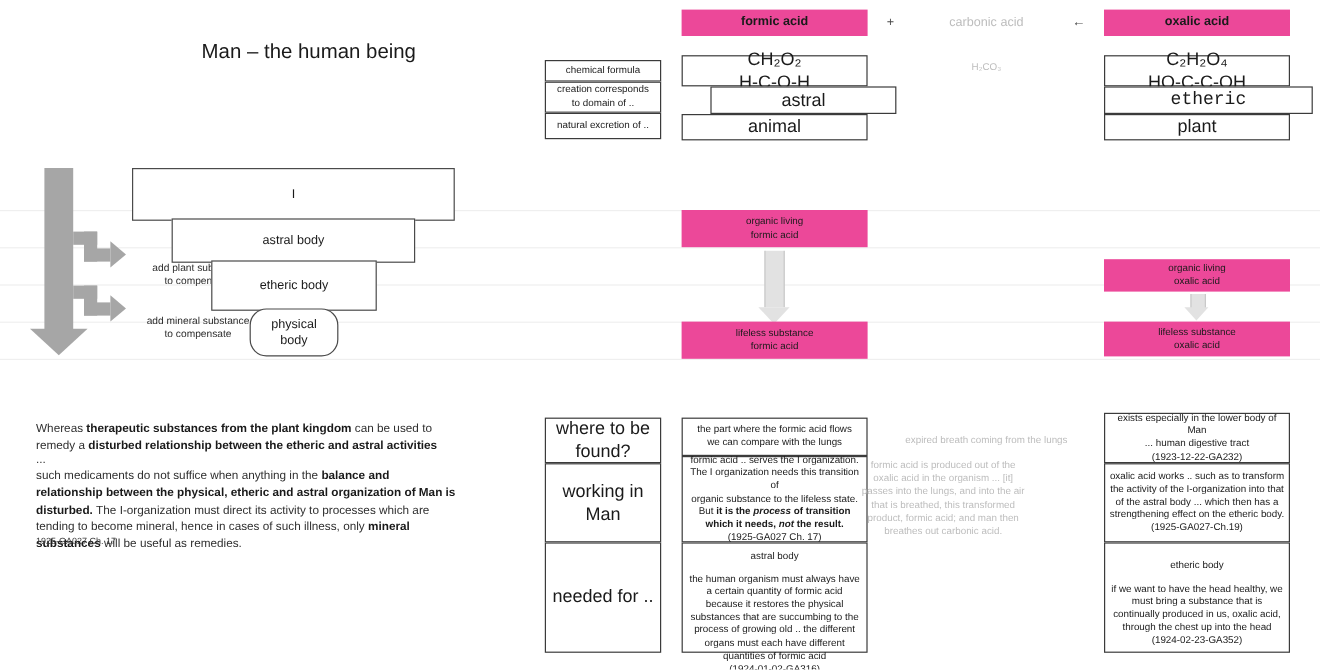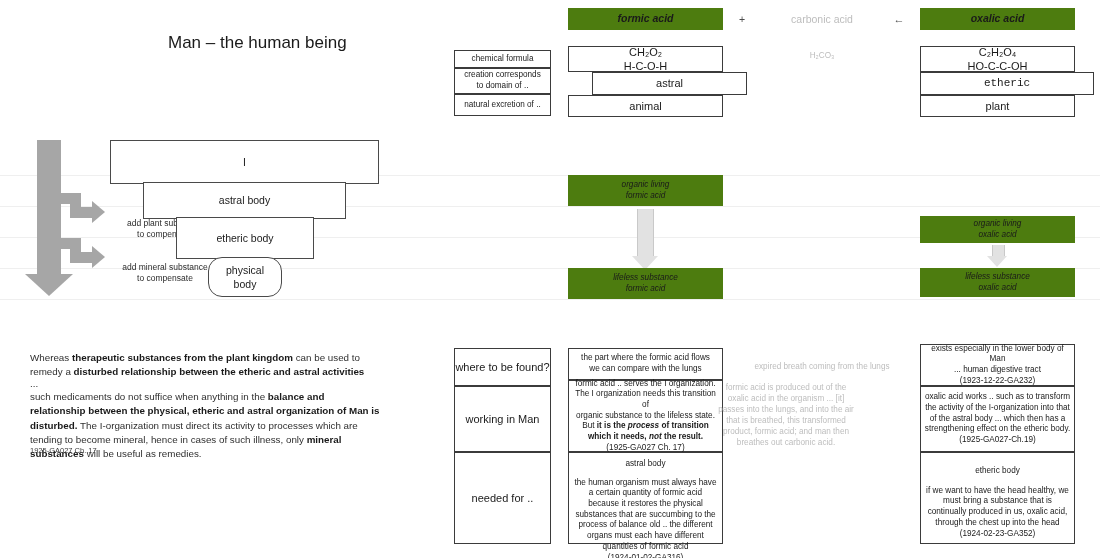--- a/index.html
+++ b/index.html
@@ -9,23 +9,23 @@
     color:#1a1a1a;
     -webkit-font-smoothing:antialiased;
   }
   .abs{position:absolute;box-sizing:border-box;}
 
   
   .rule{position:absolute;left:0;width:1100px;height:1px;background:#efefef;}
 
   
   .gbox{                       
-    background:#4d7c0f;
+    background:#ec4899;
     display:flex;align-items:center;justify-content:center;
-    text-align:center;line-height:1.25;font-style:italic;
+    text-align:center;line-height:1.25;
   }
   .wbox{                       
     background:#ffffff;border:1px solid #3b3b3b;
     display:flex;align-items:center;justify-content:center;
     text-align:center;line-height:1.3;
   }
   .nobox{                      
     display:flex;align-items:center;justify-content:center;
     text-align:center;line-height:1.35;
   }
@@ -66,21 +66,21 @@
   
   .complabel{position:absolute;font-size:8.5px;text-align:center;line-height:1.3;color:#2b2b2b;}
 
   
   .para{position:absolute;font-size:9.8px;line-height:1.45;color:#2f2f2f;width:350px;}
   .para .b{font-weight:bold;color:#1a1a1a;}
   .cite{position:absolute;font-size:7.5px;color:#3a3a3a;}
 
   
   .t9{font-size:8.2px;}
-  .t10{font-size:11px;}
+  .t10{font-size:15px;}
   .t11{font-size:10.5px;}
   .t12{font-size:11px;}
 </style>
 </head>
 <body>
 
 <div class="rule" style="top:175px;"></div>
 <div class="rule" style="top:206px;"></div>
 <div class="rule" style="top:237px;"></div>
 <div class="rule" style="top:268px;"></div>
@@ -193,21 +193,21 @@
   <span>The I organization needs this transition of</span>
   <span>organic substance to the lifeless state.</span>
   <span style="text-align:center;">
     <span>But </span><b><span>it is the </span><i>process</i><span> of transition which it needs, </span><i>not</i><span> the result.</span></b>
   </span>
   <span>(1925-GA027 Ch. 17)</span>
 </div>
 
 <div class="abs wbox t9 stack" style="left:568px;top:452px;width:155px;height:92px;padding:3px 4px;justify-content:flex-start;">
   <span style="margin:3px 0 8px;">astral body</span>
-  <span>the human organism must always have a certain quantity of formic acid because it restores the physical substances that are succumbing to the process of balance old .. the different organs must each have different quantities of formic acid</span>
+  <span>the human organism must always have a certain quantity of formic acid because it restores the physical substances that are succumbing to the process of growing old .. the different organs must each have different quantities of formic acid</span>
   <span style="margin-top:1px;">(1924-01-02-GA316)</span>
 </div>
 
 <div class="abs nobox t9 gray" style="left:752px;top:352px;width:140px;height:30px;">expired breath coming from the lungs</div>
 <div class="abs nobox t9 gray" style="left:716px;top:382px;width:140px;height:72px;align-items:flex-start;">formic acid is produced out of the oxalic acid in the organism ... [it] passes into the lungs, and into the air that is breathed, this transformed product, formic acid; and man then breathes out carbonic acid.</div>
 
 <div class="abs wbox t9 stack" style="left:920px;top:344px;width:155px;height:42px;padding:2px 3px;">
   <span>exists especially in the lower body of Man</span>
   <span>... human digestive tract</span>
   <span>(1923-12-22-GA232)</span>

